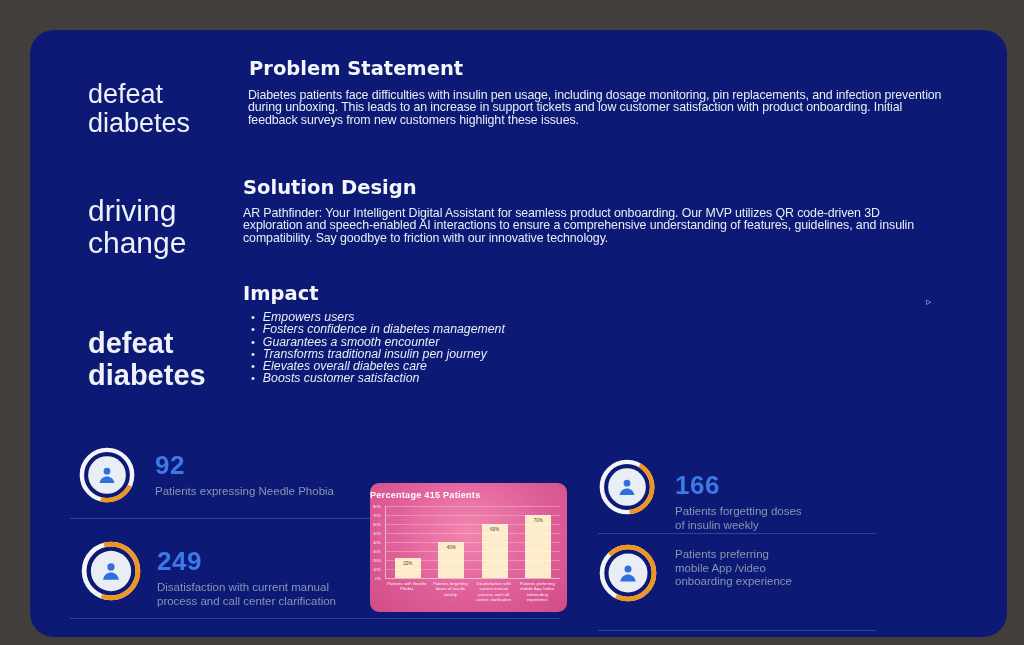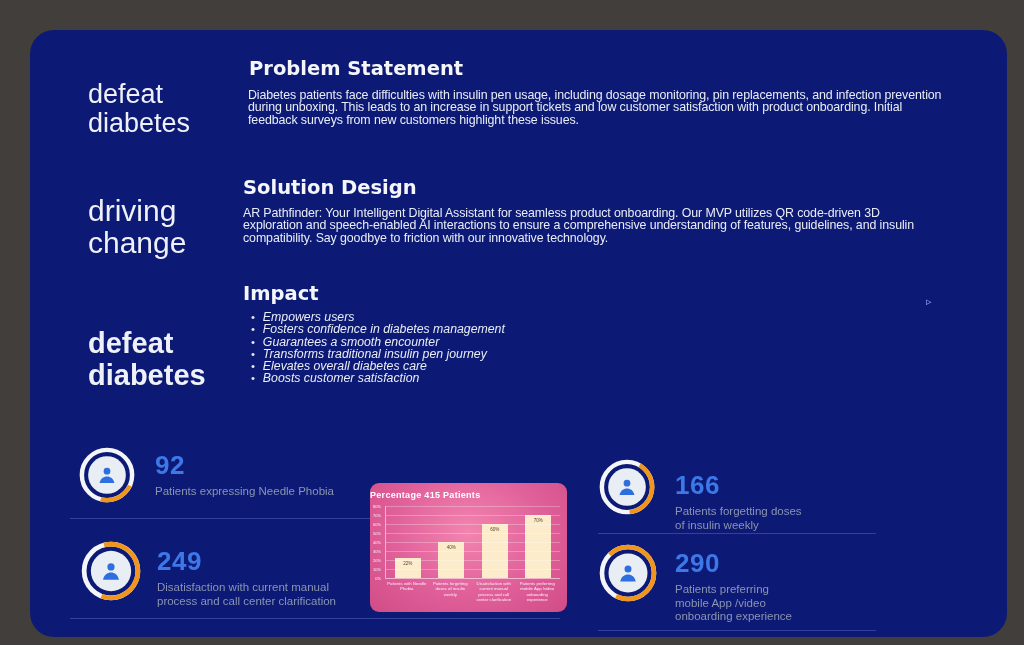--- a/index.html
+++ b/index.html
@@ -152,21 +152,20 @@
     <svg class="stat-icon" style="width:60px;height:60px;" viewBox="0 0 60 60">
       <circle class="ring-base" cx="30" cy="30" r="26"></circle>
       <circle class="ring-arc" cx="30" cy="30" r="26" pathLength="100" transform="rotate(225 30 30)" stroke-dasharray="70 30"></circle>
       <circle class="ring-inner" cx="30" cy="30" r="19.5"></circle>
       <g>
           <path class="person" d="M30 22.6a3.5 3.5 0 1 1 0 7 3.5 3.5 0 0 1 0-7zM22.3 38.4c.9-4.8 4.2-6.9 7.7-6.9s6.8 2.1 7.7 6.9z"></path>
         </g>
     </svg>
   </div>
   <div class="abs stat-text" style="left:645px;top:518px;">
-    <div class="stat-value">290</div>
     <div class="stat-label">Patients preferring
 mobile App /video
 onboarding experience</div>
   </div>
   <div class="abs divider" style="left:568px;top:600px;width:278px;"></div>
 
   <div class="abs chart-card">
     <div class="chart-title">Percentage 415 Patients</div>
     <div class="chart-yaxis">
         <div class="ytick" style="bottom: 0%;">0%</div>

